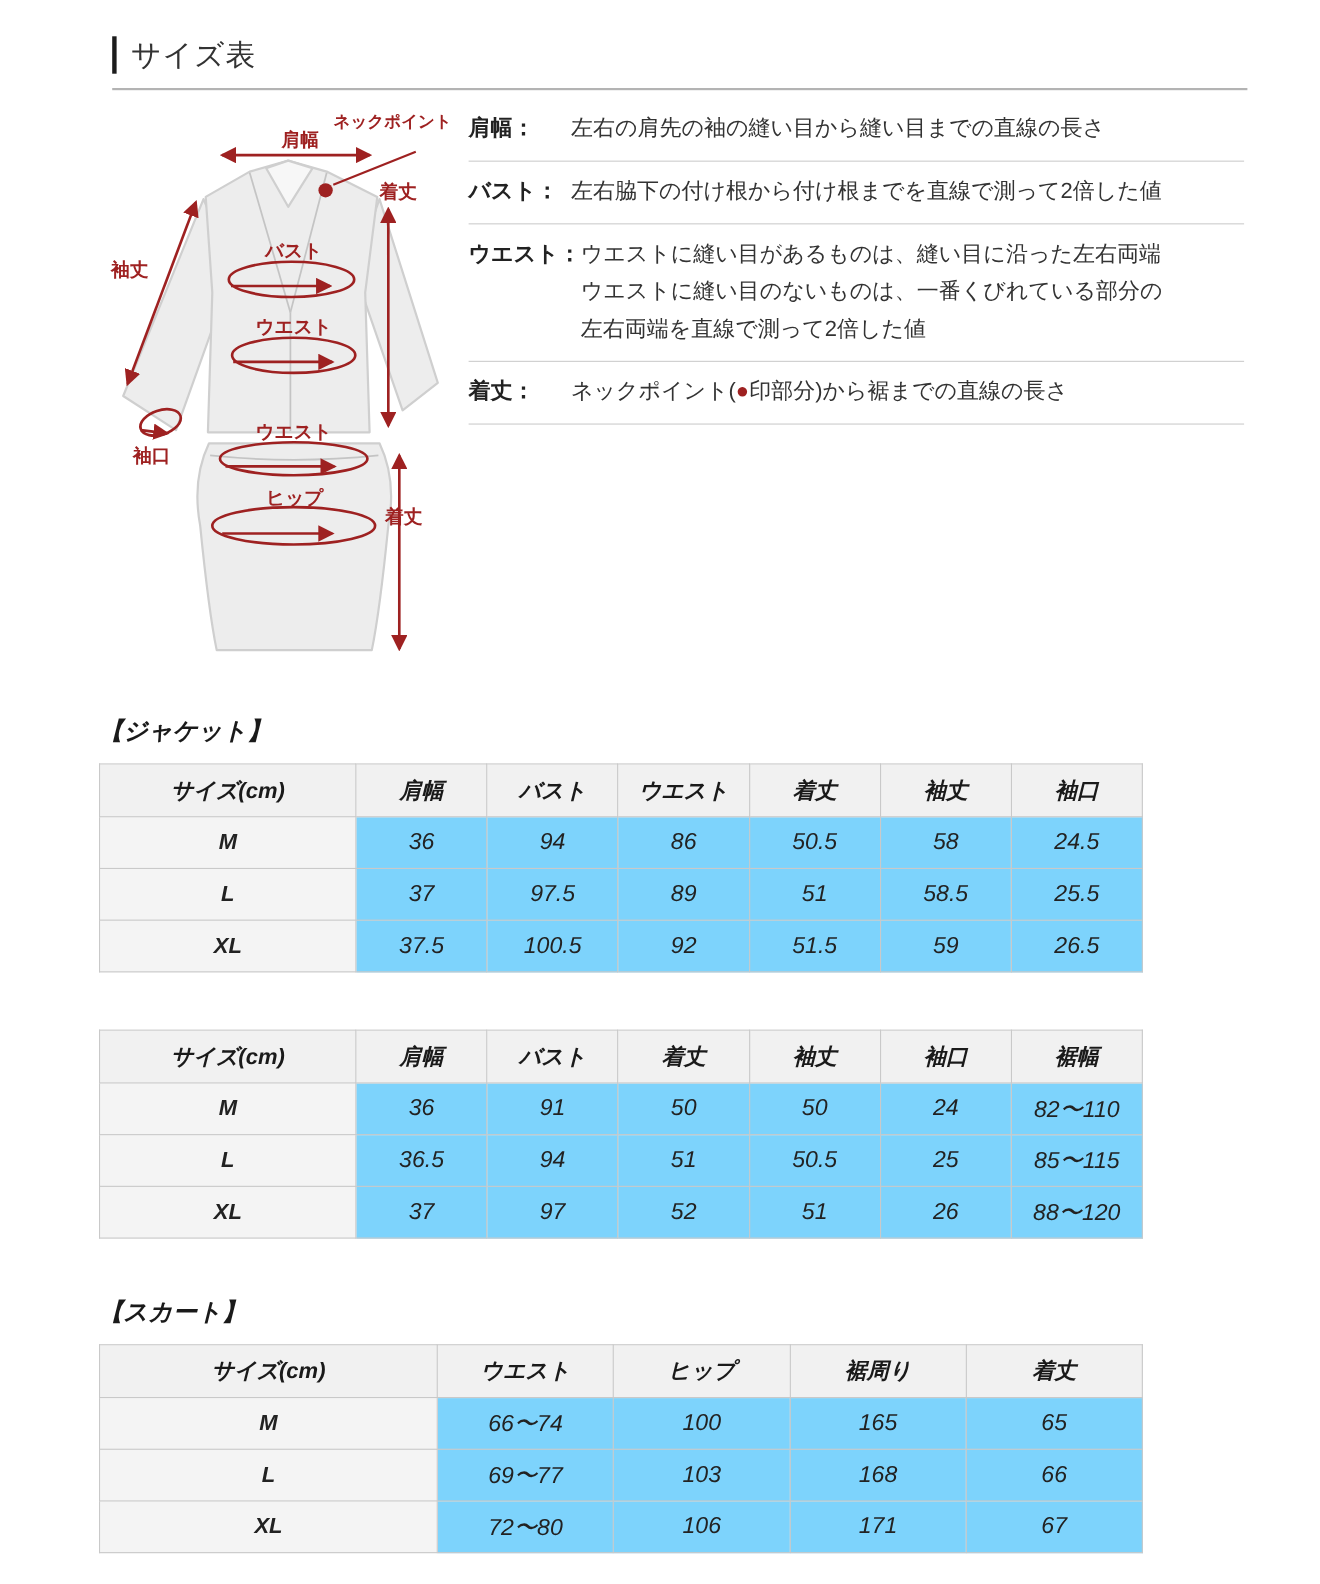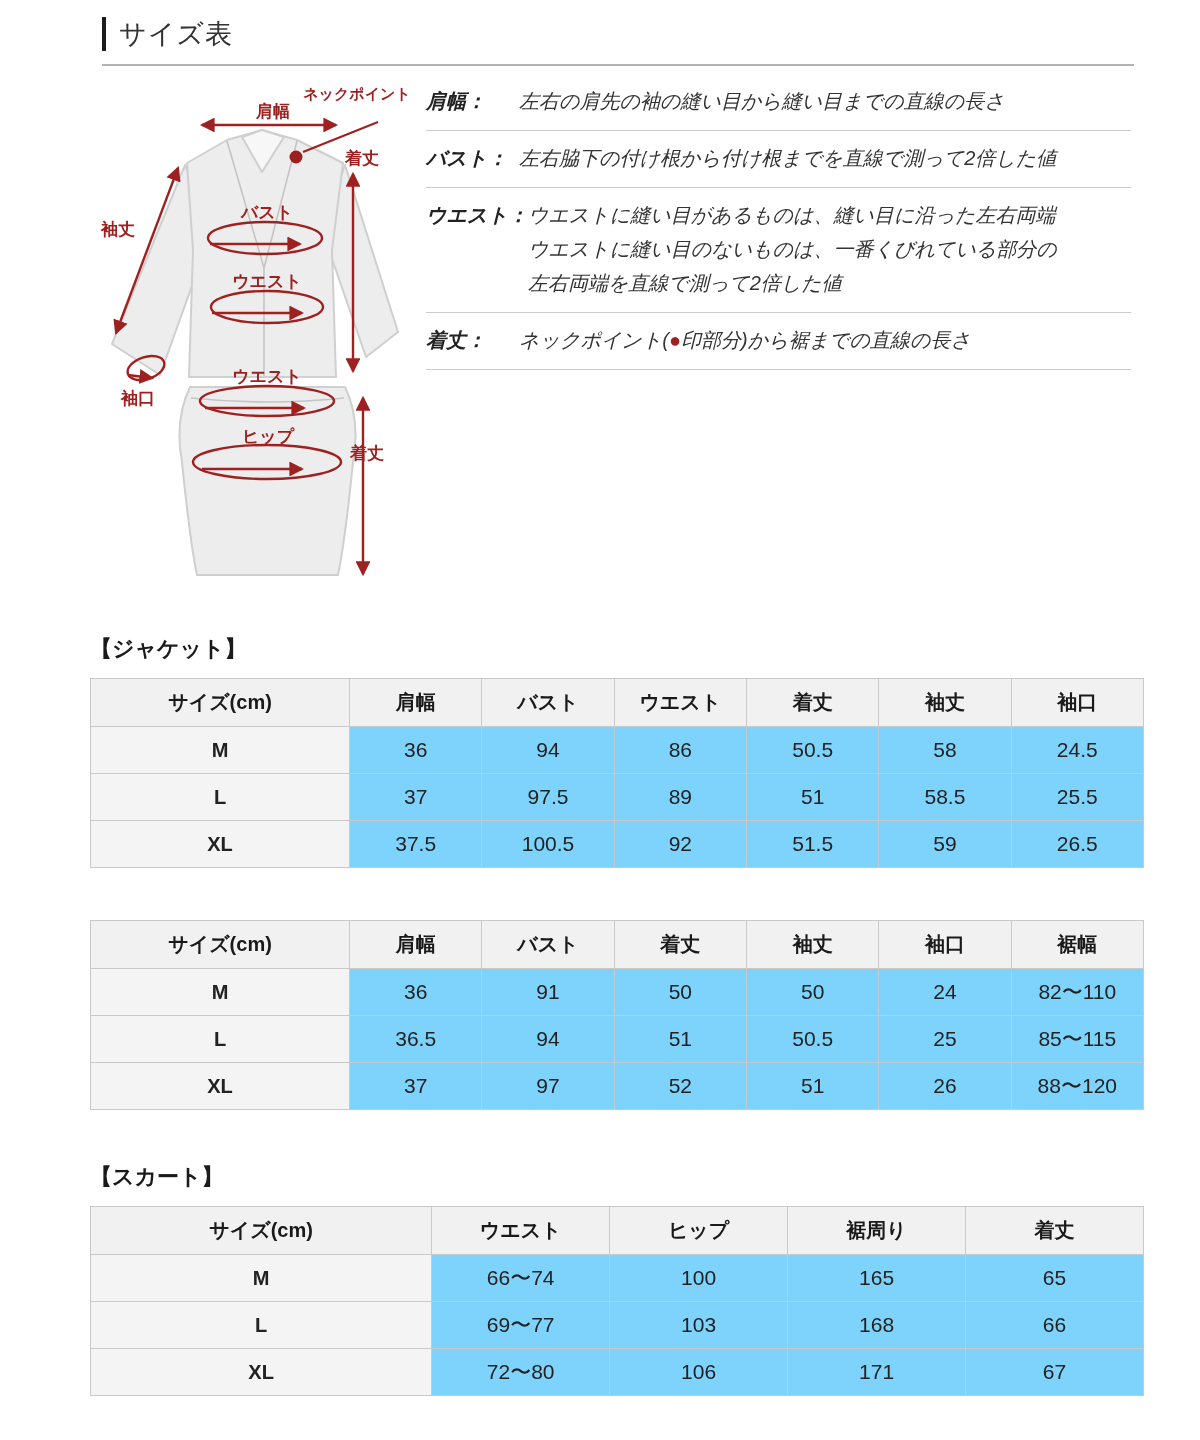--- a/index.html
+++ b/index.html
@@ -10,41 +10,40 @@
     --rule:#b3b3b3;
     --text:#1f1f1f;
   }
   *{box-sizing:border-box;margin:0;padding:0;}
   html,body{background:#fff;}
   body{
     width:1200px;height:1440px;overflow:hidden;
     font-family:"Liberation Sans","DejaVu Sans",sans-serif;
     color:var(--text);
   }
-  .page{padding:16px 55px 0 90px;}
+  .page{padding:32px 55px 0 90px;}
 
   
   .page-header{
     display:flex;align-items:center;gap:13px;
     margin-left:12px;padding-bottom:12px;
     border-bottom:2px solid var(--rule);
     width:1032px;
   }
   .title-bar{width:4px;height:34px;background:#1c1c1c;display:inline-block;}
   .page-title{font-size:27px;font-weight:400;color:#333;letter-spacing:1px;}
 
   
   .top{display:flex;margin-top:14px;}
   .diagram{flex:0 0 340px;width:340px;height:520px;}
   .defs{flex:1;max-width:705px;margin-left:-4px;padding-top:2px;}
   .def-row{
     display:flex;
     padding:10px 0 12px 0;
     border-bottom:1px solid #ccc;
-    font-style:italic;
   }
   .def-row:first-child{padding-top:2px;}
   .def-term{
     flex:0 0 93px;
     font-size:20px;font-weight:bold;color:#222;
     line-height:34px;white-space:nowrap;
   }
   .def-desc{flex:1;font-size:20px;color:#333;line-height:34px;}
   .red-dot{color:var(--accent);font-size:20px;}
 
@@ -52,25 +51,25 @@
   .garment path{fill:#ededed;stroke:#cfcfcf;stroke-width:2;stroke-linejoin:round;}
   .garment .seam{fill:none;stroke:#c4c4c4;stroke-width:1.6;}
   .garment .collar{fill:#f7f7f7;}
   .rd{fill:none;stroke:var(--accent);stroke-width:2.4;}
   .rt{fill:var(--accent);font-size:17px;font-weight:bold;text-anchor:middle;}
   .rt.small{font-size:15px;}
   .dot{fill:var(--accent);stroke:none;}
   .mk{fill:var(--accent);}
 
   
-  .tbl-section{margin-top:34px;}
+  .tbl-section{margin-top:34px;font-style:italic;}
   .tbl-section + .tbl-section{margin-top:52px;}
   .tbl-label{font-size:22px;font-weight:bold;color:#1a1a1a;margin:0 0 14px 0;}
   table{
-    width:1054px;border-collapse:collapse;table-layout:fixed;
+    width:949px;border-collapse:collapse;table-layout:fixed;
   }
   th,td{
     border:1px solid var(--border);
     text-align:center;vertical-align:middle;
     height:47px;
   }
   thead th{
     background:var(--head-bg);
     font-size:20px;font-weight:bold;color:#1a1a1a;height:48px;
   }

